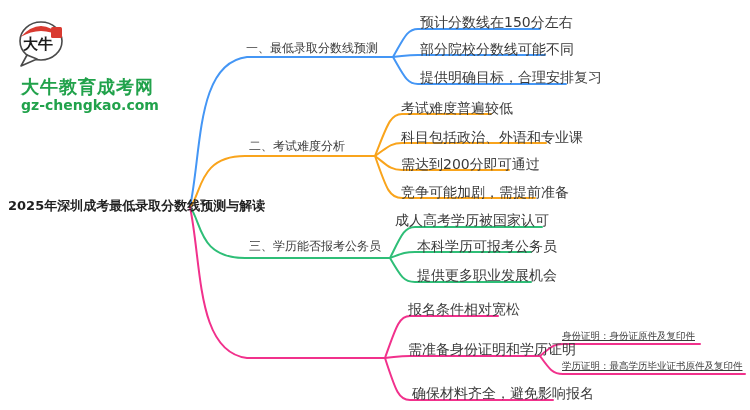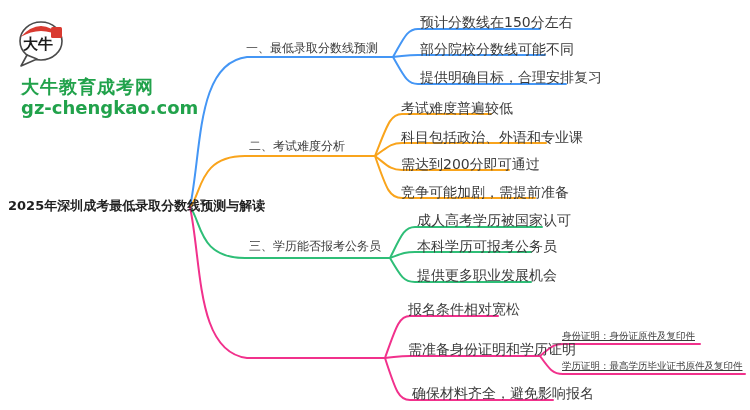--- a/index.html
+++ b/index.html
@@ -26,21 +26,21 @@
   .title{font-size:12px;}
   .child{font-size:14px;}
   .sub{font-size:9.5px;text-decoration:underline;}
   .logo{position:absolute;left:14px;top:12px;display:flex;align-items:flex-start;flex-direction:column;}
   .logo-txt{margin-left:7px;}
   .logo-name{
     font-size:18px;font-weight:bold;letter-spacing:1px;
     color:var(--brand-green,#21a24b);margin-top:9px;line-height:1.1;
   }
   .logo-url{
-    font-size:18px;font-weight:bold;
+    font-size:14px;font-weight:bold;
     color:var(--brand-green,#21a24b);line-height:1.2;
   }
 </style>
 </head>
 <body>
 
 <div class="stage">
 
   <svg class="lines" width="750" height="410" viewBox="0 0 750 410">
 
@@ -89,21 +89,21 @@
   <div class="node child" style="left:420px;top:41px">部分院校分数线可能不同</div>
   <div class="node child" style="left:420px;top:69px">提供明确目标，合理安排复习</div>
 
   <div class="node title" style="left:249px;top:140px">二、考试难度分析</div>
   <div class="node child" style="left:401px;top:100px">考试难度普遍较低</div>
   <div class="node child" style="left:401px;top:129px">科目包括政治、外语和专业课</div>
   <div class="node child" style="left:401px;top:156px">需达到200分即可通过</div>
   <div class="node child" style="left:401px;top:184px">竞争可能加剧，需提前准备</div>
 
   <div class="node title" style="left:249px;top:240px">三、学历能否报考公务员</div>
-  <div class="node child" style="left:417px;top:212px">成人高考学历被国家认可</div>
+  <div class="node child" style="left:395px;top:212px">成人高考学历被国家认可</div>
   <div class="node child" style="left:417px;top:267px">提供更多职业发展机会</div>
   <div class="node child" style="left:417px;top:238px">本科学历可报考公务员</div>
 
   <div class="node child" style="left:408px;top:301px">报名条件相对宽松</div>
   <div class="node child" style="left:408px;top:341px">需准备身份证明和学历证明</div>
   <div class="node child" style="left:412px;top:385px">确保材料齐全，避免影响报名</div>
   <div class="node sub" style="left:562px;top:331px">身份证明：身份证原件及复印件</div>
   <div class="node sub" style="left:562px;top:361px">学历证明：最高学历毕业证书原件及复印件</div>
 
 </div>

